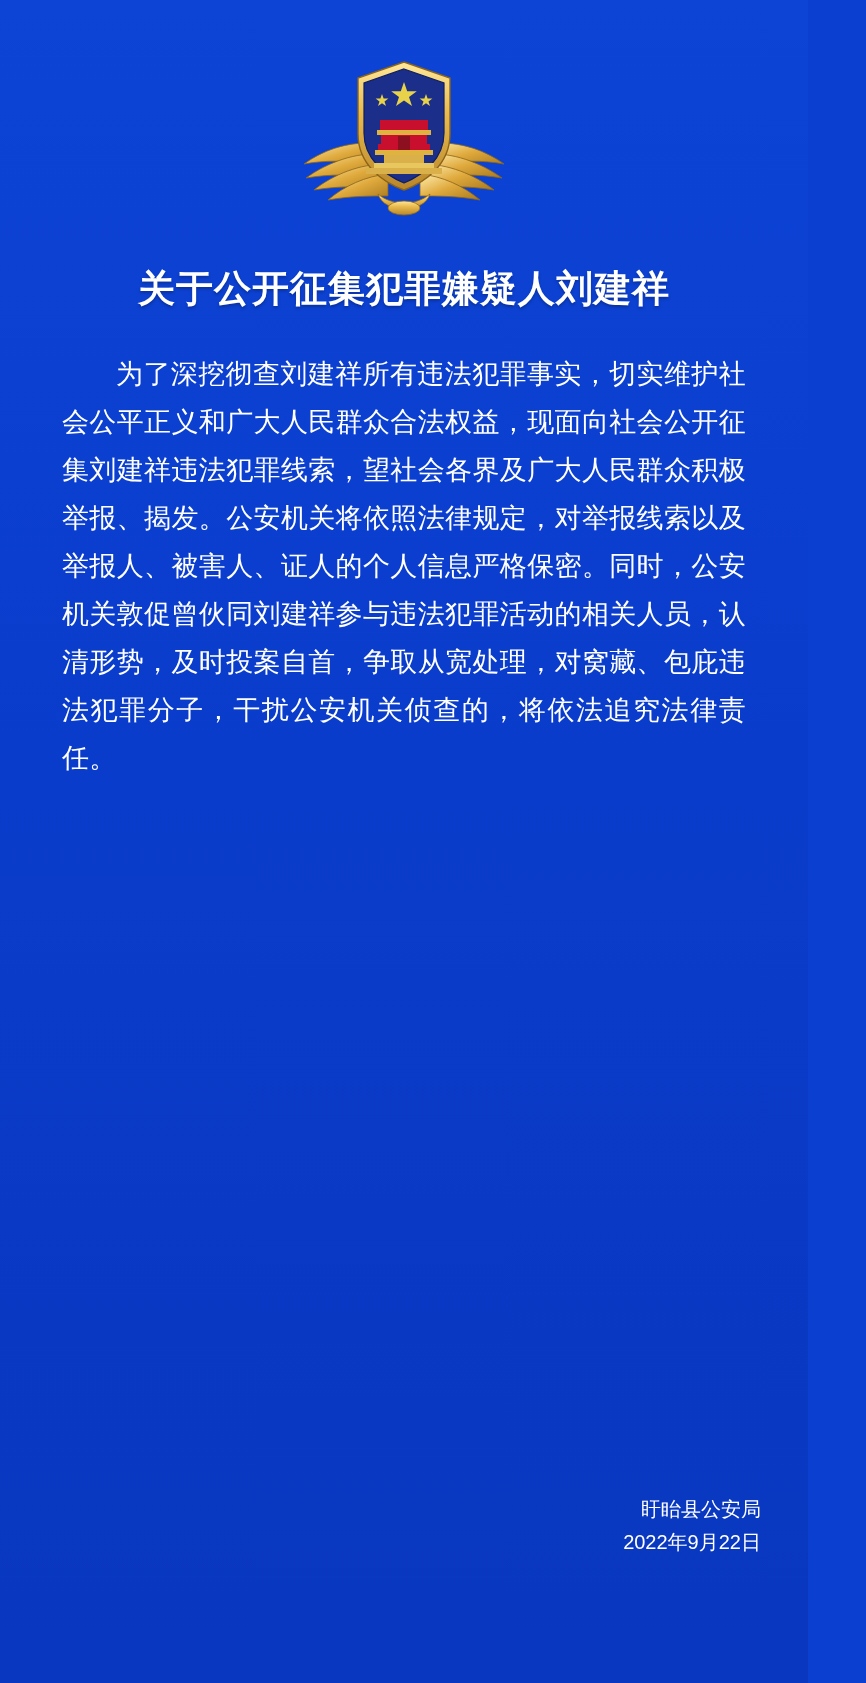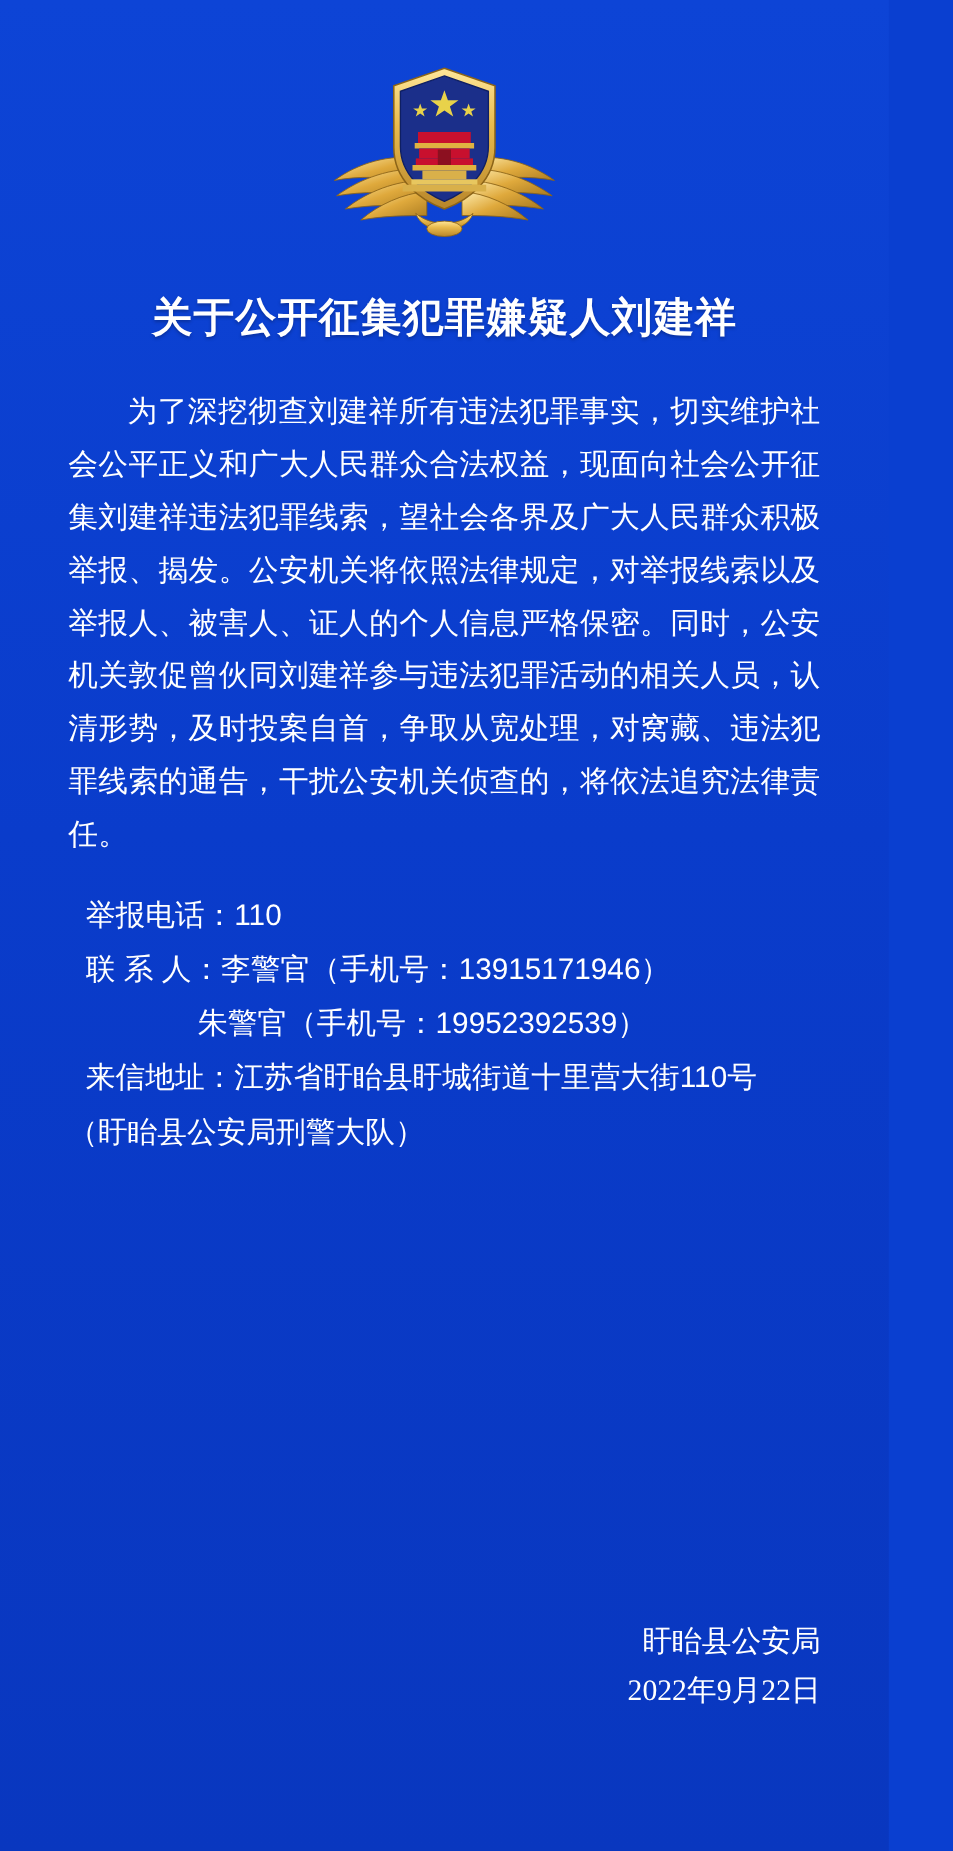--- a/index.html
+++ b/index.html
@@ -81,28 +81,28 @@
   .contact .row.addr {
     padding-left: 16px;
   }
   .contact .row.addr-cont {
     padding-left: 0px;
   }
 
   
   .signature {
     position: absolute;
-    right: 62px;
+    right: 47px;
     bottom: 124px;
     text-align: right;
-    font-size: 27px;
+    font-size: 20px;
     line-height: 1.65;
   }
   .signature .org { display: block; }
-  .signature .date { display: block; font-family: Liberation Serif, serif; }
+  .signature .date { display: block; }
 </style>
 </head>
 <body>
 
 <div class="page">
 
   <div class="emblem-wrap">
     <div class="emblem">
       <svg viewBox="0 0 260 180" width="260" height="180" aria-hidden="true">
         <defs>
@@ -160,29 +160,22 @@
         <path d="M92 120 L 168 120 L 168 126 L 92 126 Z" fill="#d9b04a"></path>
       </svg>
     </div>
   </div>
 
   <h1 class="title">
     <span class="line">关于公开征集犯罪嫌疑人刘建祥</span>
   </h1>
 
   <div class="body">
-    <p class="para">为了深挖彻查刘建祥所有违法犯罪事实，切实维护社会公平正义和广大人民群众合法权益，现面向社会公开征集刘建祥违法犯罪线索，望社会各界及广大人民群众积极举报、揭发。公安机关将依照法律规定，对举报线索以及举报人、被害人、证人的个人信息严格保密。同时，公安机关敦促曾伙同刘建祥参与违法犯罪活动的相关人员，认清形势，及时投案自首，争取从宽处理，对窝藏、违法犯罪线索的通告，干扰公安机关侦查的，将依法追究法律责任。</p>
+    <p class="para">为了深挖彻查刘建祥所有违法犯罪事实，切实维护社会公平正义和广大人民群众合法权益，现面向社会公开征集刘建祥违法犯罪线索，望社会各界及广大人民群众积极举报、揭发。公安机关将依照法律规定，对举报线索以及举报人、被害人、证人的个人信息严格保密。同时，公安机关敦促曾伙同刘建祥参与违法犯罪活动的相关人员，认清形势，及时投案自首，争取从宽处理，对窝藏、包庇违法犯罪分子，干扰公安机关侦查的，将依法追究法律责任。</p>
   </div>
 
-  <div class="contact">
-    <span class="row">举报电话：110</span>
-    <span class="row">联 系 人：李警官（手机号：13915171946）</span>
-    <span class="row indent">朱警官（手机号：19952392539）</span>
-    <span class="row addr">来信地址：江苏省盱眙县盱城街道十里营大街110号</span>
-    <span class="row addr-cont">（盱眙县公安局刑警大队）</span>
-  </div>
 
   <div class="signature">
     <span class="org">盱眙县公安局</span>
     <span class="date">2022年9月22日</span>
   </div>
 
 </div>
 
 </body></html>

